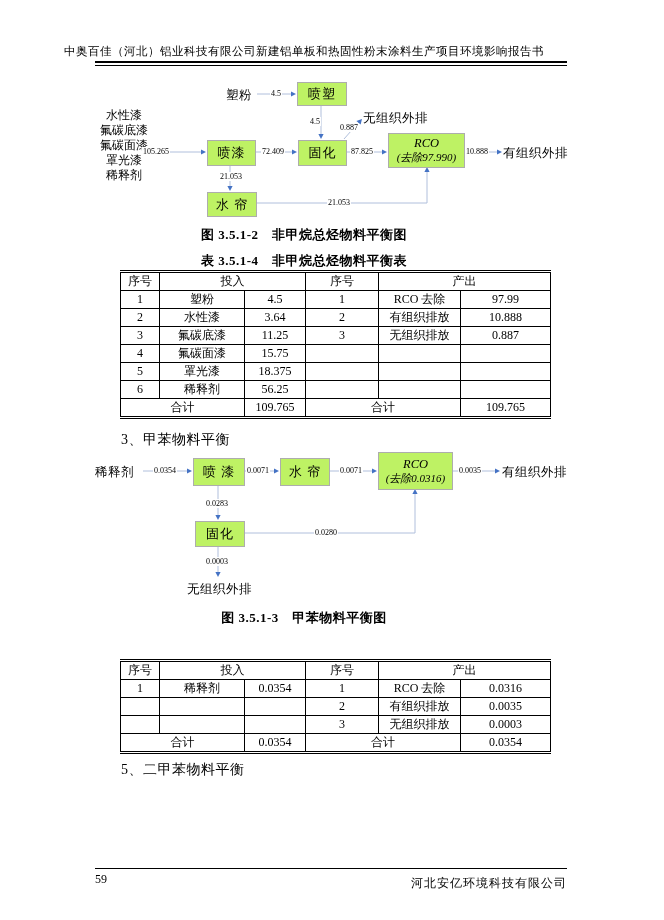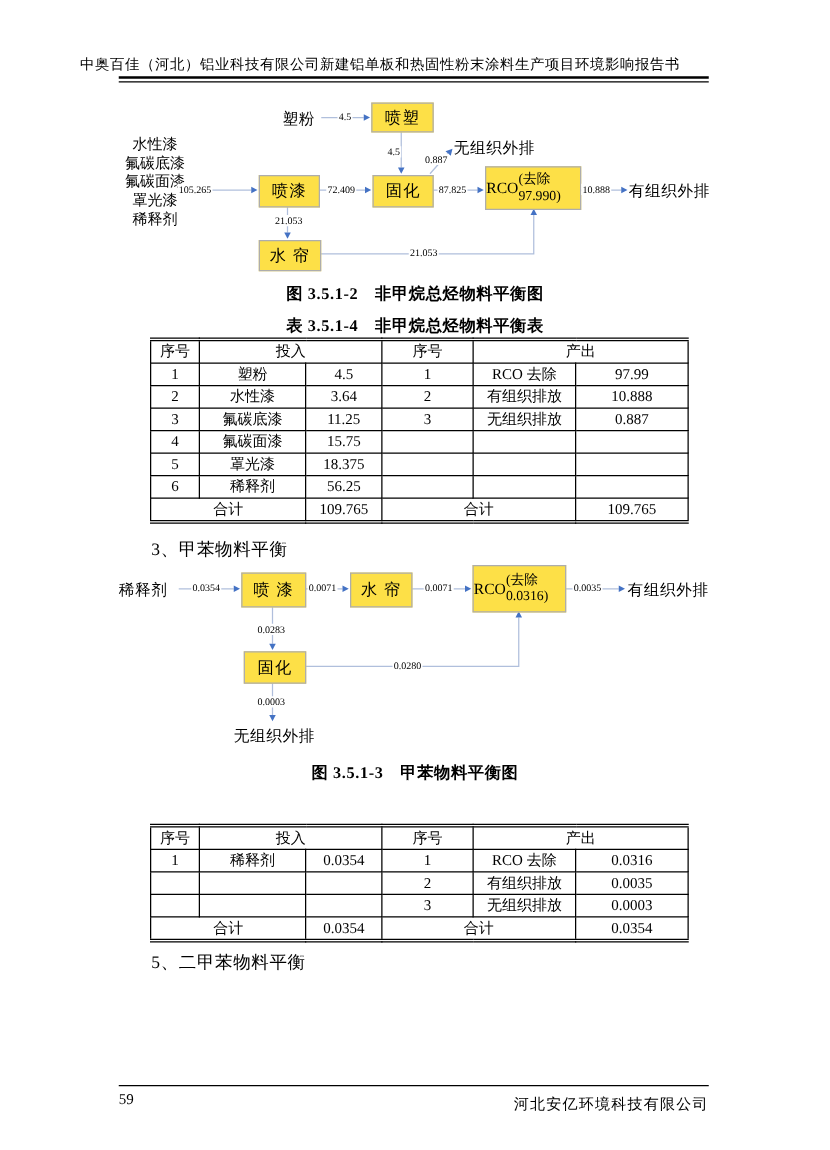--- a/index.html
+++ b/index.html
@@ -9,32 +9,32 @@
   .doc-header{position:absolute;top:44px;left:0;width:100%;text-align:center;
               font-size:11.5px;letter-spacing:0.5px;}
   .header-rule{position:absolute;left:95px;top:61px;width:472px;height:2px;
                border-top:2px solid #000;border-bottom:1px solid #000;}
   .footer-rule{position:absolute;left:95px;top:868px;width:472px;border-top:1.2px solid #000;}
   .footer-page{position:absolute;left:95px;top:872px;font-size:12px;}
   .footer-company{position:absolute;left:300px;top:875px;width:267px;text-align:right;
                   font-size:12px;letter-spacing:1px;}
   
   svg.flow{position:absolute;left:0;top:0;z-index:1;pointer-events:none;}
-  .box{position:absolute;z-index:2;border:1px solid #adadad;background:#fde047;
+  .box{position:absolute;z-index:2;border:1px solid #adadad;background:#bef264;
        display:flex;align-items:center;justify-content:center;
        font-size:13px;letter-spacing:1px;}
-  .box.rco{letter-spacing:0;line-height:1.2;font-size:12.5px;}
+  .box.rco{flex-direction:column;letter-spacing:0;line-height:1.2;font-size:12.5px;font-style:italic;}
   .box.rco .sub{font-size:11px;}
   .num{position:absolute;z-index:3;font-size:8px;line-height:9px;background:#fff;
        padding:0 1px;white-space:nowrap;}
   .lbl{position:absolute;z-index:3;font-size:12.5px;letter-spacing:0.5px;white-space:nowrap;}
   .inputs-col{position:absolute;z-index:3;left:96px;top:108px;width:56px;text-align:center;
               font-size:12px;line-height:15px;}
   .caption{position:absolute;left:0;width:100%;text-align:center;font-weight:bold;
-           font-size:13px;letter-spacing:0.5px;padding-left:28px;}
+           font-size:13px;letter-spacing:0.5px;}
   .heading{position:absolute;font-size:14px;letter-spacing:0.5px;}
   
   table.bal{position:absolute;border-collapse:collapse;table-layout:fixed;width:430px;
             font-size:12px;
             border-top:3px double #000;border-bottom:3px double #000;
             border-left:1px solid #000;border-right:1px solid #000;}
   table.bal td{border:1px solid #000;text-align:center;padding:0;height:17px;
                overflow:hidden;white-space:nowrap;}
 </style>
 </head>

